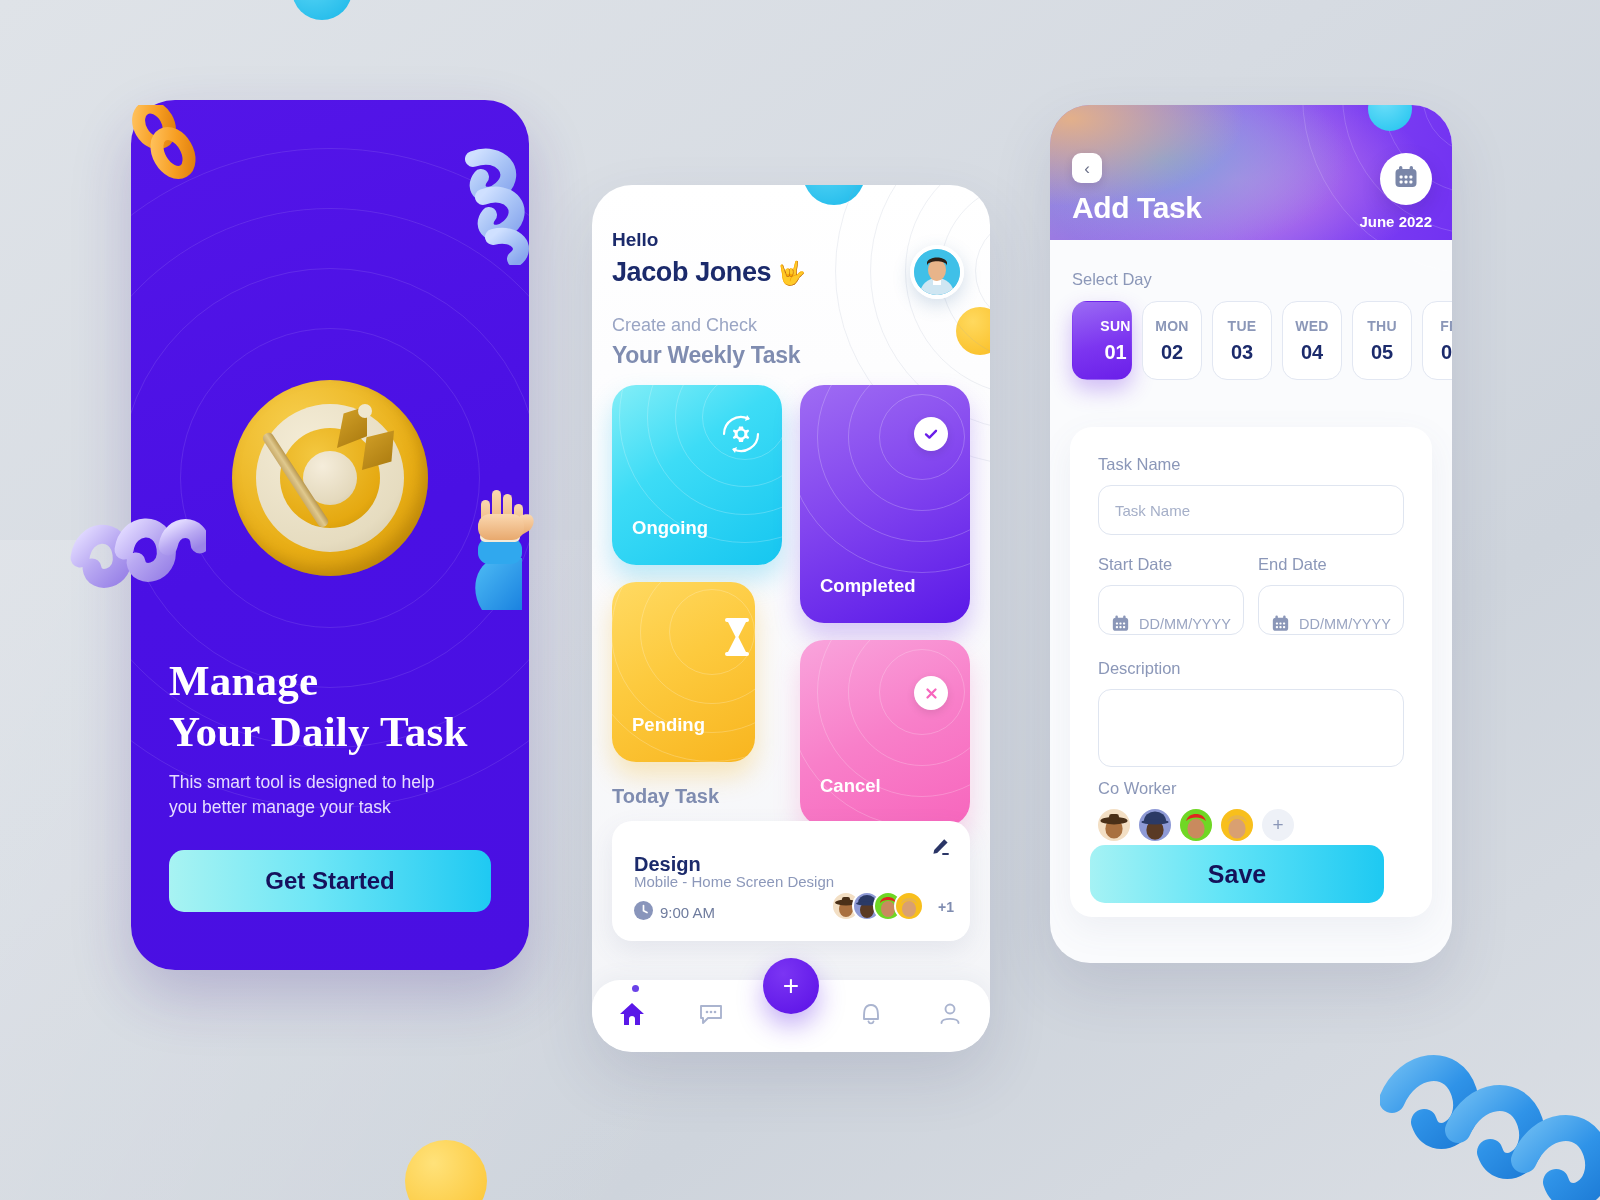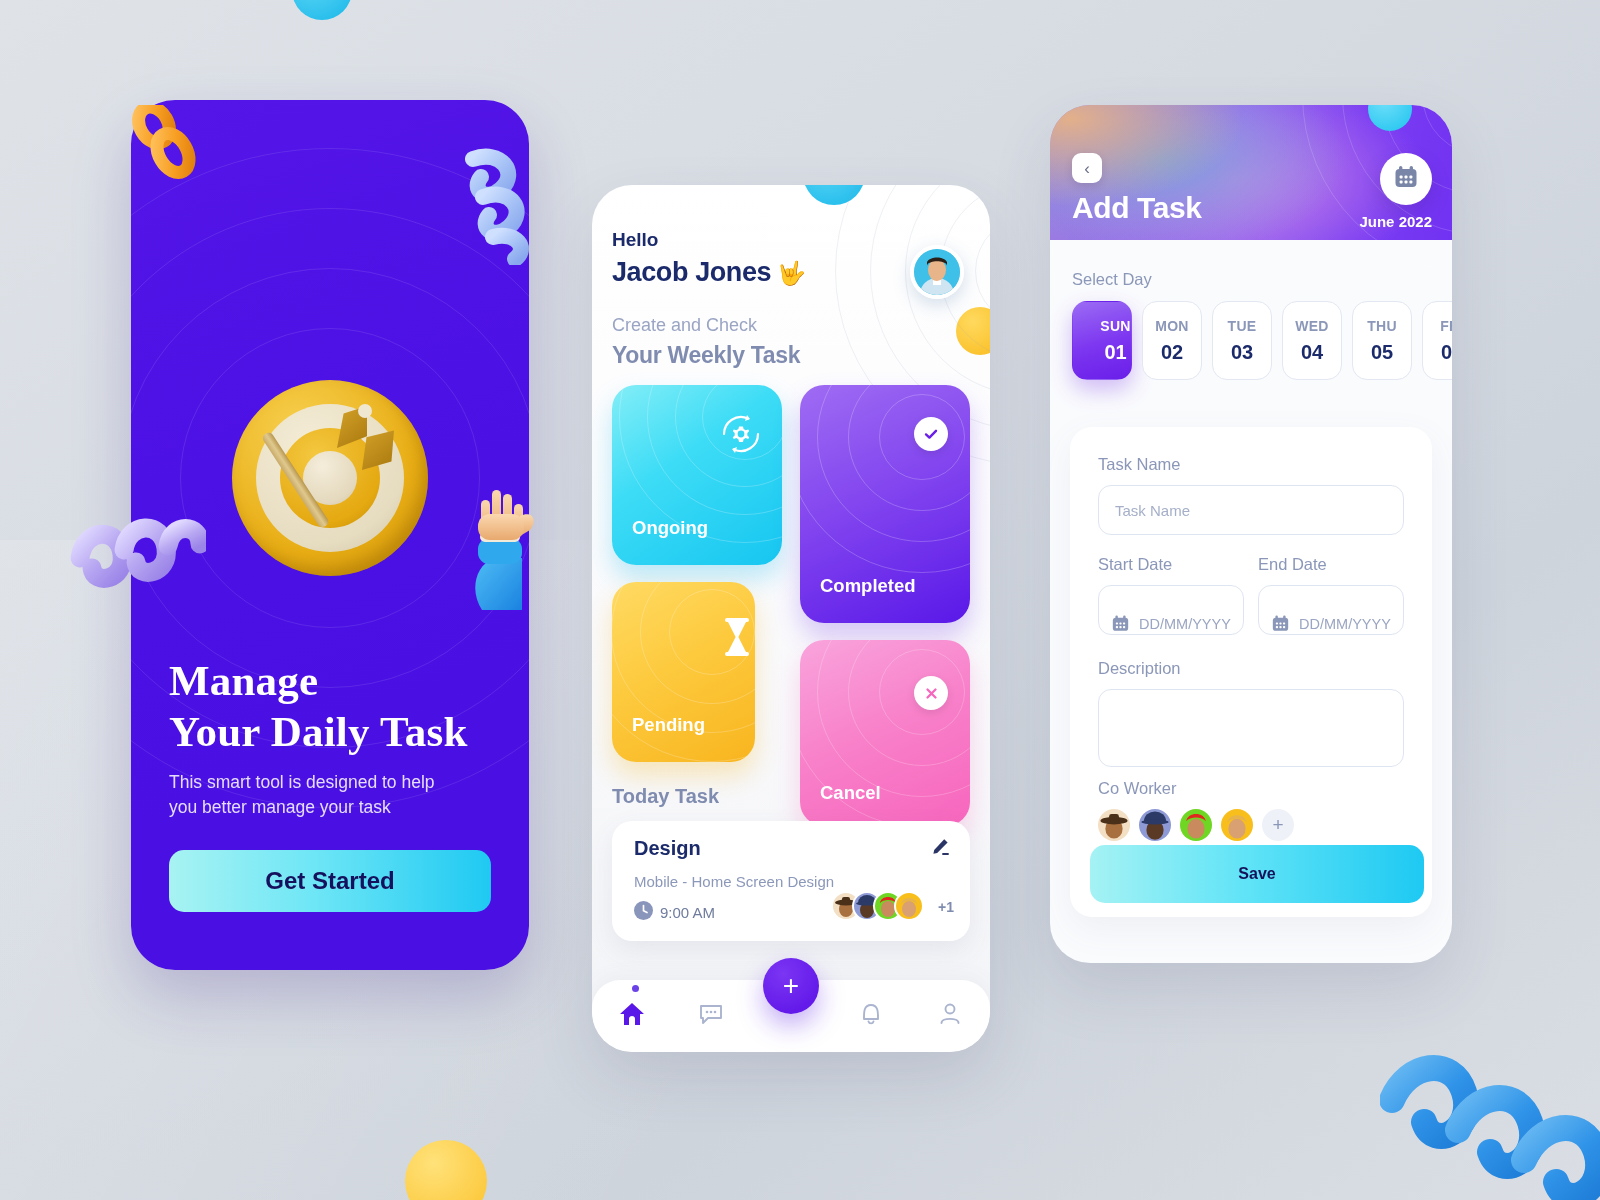--- a/index.html
+++ b/index.html
@@ -158,35 +158,35 @@
     background: linear-gradient(155deg,#9f6cf3 0%,#8346ef 45%,#5a18e8 100%);
     box-shadow: 0 14px 26px rgba(110,50,230,0.26); }
   .c-completed .c-label { bottom: 26px; }
   .c-pending { left: 0; top: 197px; width: 143px; height: 180px;
     background: linear-gradient(150deg,#ffda63 0%,#fdca3e 45%,#f8b51f 100%);
     box-shadow: 0 14px 26px rgba(245,185,40,0.30); }
   .c-pending .c-label { bottom: 26px; }
   .c-cancel { left: 188px; top: 255px; width: 170px; height: 186px;
     background: linear-gradient(155deg,#f9a4dc 0%,#f87fc9 50%,#f766bd 100%);
     box-shadow: 0 14px 26px rgba(245,110,190,0.28); }
-  .c-cancel .c-label { bottom: 22px; }
+  .c-cancel .c-label { bottom: 29px; }
 
   .badge-circle {
     position: absolute; width: 34px; height: 34px; border-radius: 50%;
     background: #fff; display: flex; align-items: center; justify-content: center;
     box-shadow: 0 3px 9px rgba(0,0,0,0.10);
   }
 
   .today-lbl { position: absolute; left: 20px; top: 600px; font-size: 20px; font-weight: 700; color: #7f8cb0; }
   .task-card {
     position: absolute; left: 20px; top: 636px; width: 358px; height: 120px;
     background: #fff; border-radius: 20px;
     box-shadow: 0 10px 26px rgba(90,100,140,0.10);
   }
-  .tc-title { position: absolute; left: 22px; top: 16px; font-size: 20px; font-weight: 700; color: #1b2a6b; }
+  .tc-title { position: absolute; left: 22px; top: 32px; font-size: 20px; font-weight: 700; color: #1b2a6b; }
   .tc-sub { position: absolute; left: 22px; top: 52px; font-size: 15px; color: #8c98ba; }
   .tc-time { position: absolute; left: 48px; top: 83px; font-size: 15px; color: #6f7c9e; }
   .tc-clock { position: absolute; left: 22px; top: 80px; width: 19px; height: 19px; }
   .tc-edit { position: absolute; right: 20px; top: 16px; width: 19px; height: 19px; cursor: pointer; }
   .tc-avatars { position: absolute; right: 46px; top: 70px; display: flex; }
   .tc-avatars .av {
     width: 30px; height: 30px; border-radius: 50%; margin-left: -9px;
     border: 2px solid #fff; position: relative; overflow: hidden;
   }
   .tc-plus1 { position: absolute; right: 16px; top: 78px; font-size: 14px; font-weight: 700; color: #7f8cb0; }
@@ -281,24 +281,24 @@
   .coworkers { position: absolute; left: 28px; top: 382px; display: flex; gap: 9px; align-items: center; }
   .cw {
     width: 32px; height: 32px; border-radius: 50%; position: relative; overflow: hidden; cursor: pointer;
   }
   .cw-add {
     width: 32px; height: 32px; border-radius: 50%; background: #eef1f7;
     display: flex; align-items: center; justify-content: center; cursor: pointer;
     color: #8b97b8; font-size: 19px; font-weight: 300;
   }
   .save-btn {
-    position: absolute; left: 20px; bottom: 14px; width: 334px; height: 58px;
+    position: absolute; left: 20px; bottom: 14px; width: 294px; height: 58px;
     border-radius: 15px; border: none; cursor: pointer;
     background: linear-gradient(90deg,#a5f2f4 0%,#62e4f7 45%,#1ec9f2 100%);
-    color: #15125a; font-size: 16px; font-weight: 700;
+    color: #15125a; font-size: 25px; font-weight: 700;
     font-family: "Liberation Sans", sans-serif;
   }
 </style>
 </head>
 <body>
 
 <div class="bg-dec bg-diag"></div>
 <div class="bg-dec bg-circle-cyan"></div>
 <div class="bg-dec bg-circle-yellow"></div>
 <div class="bg-dec bg-spiral-blue">

